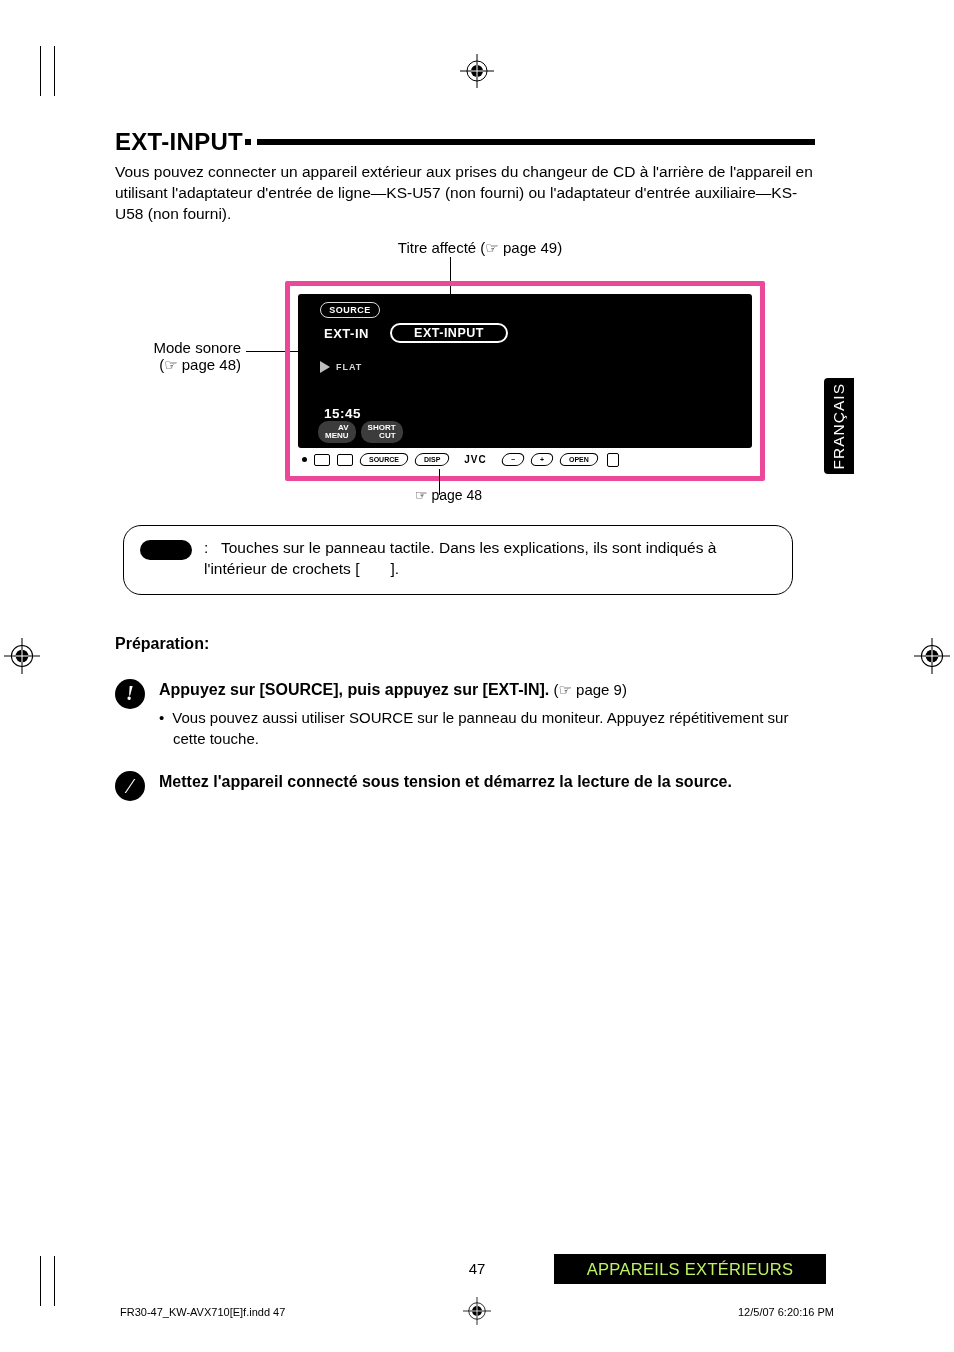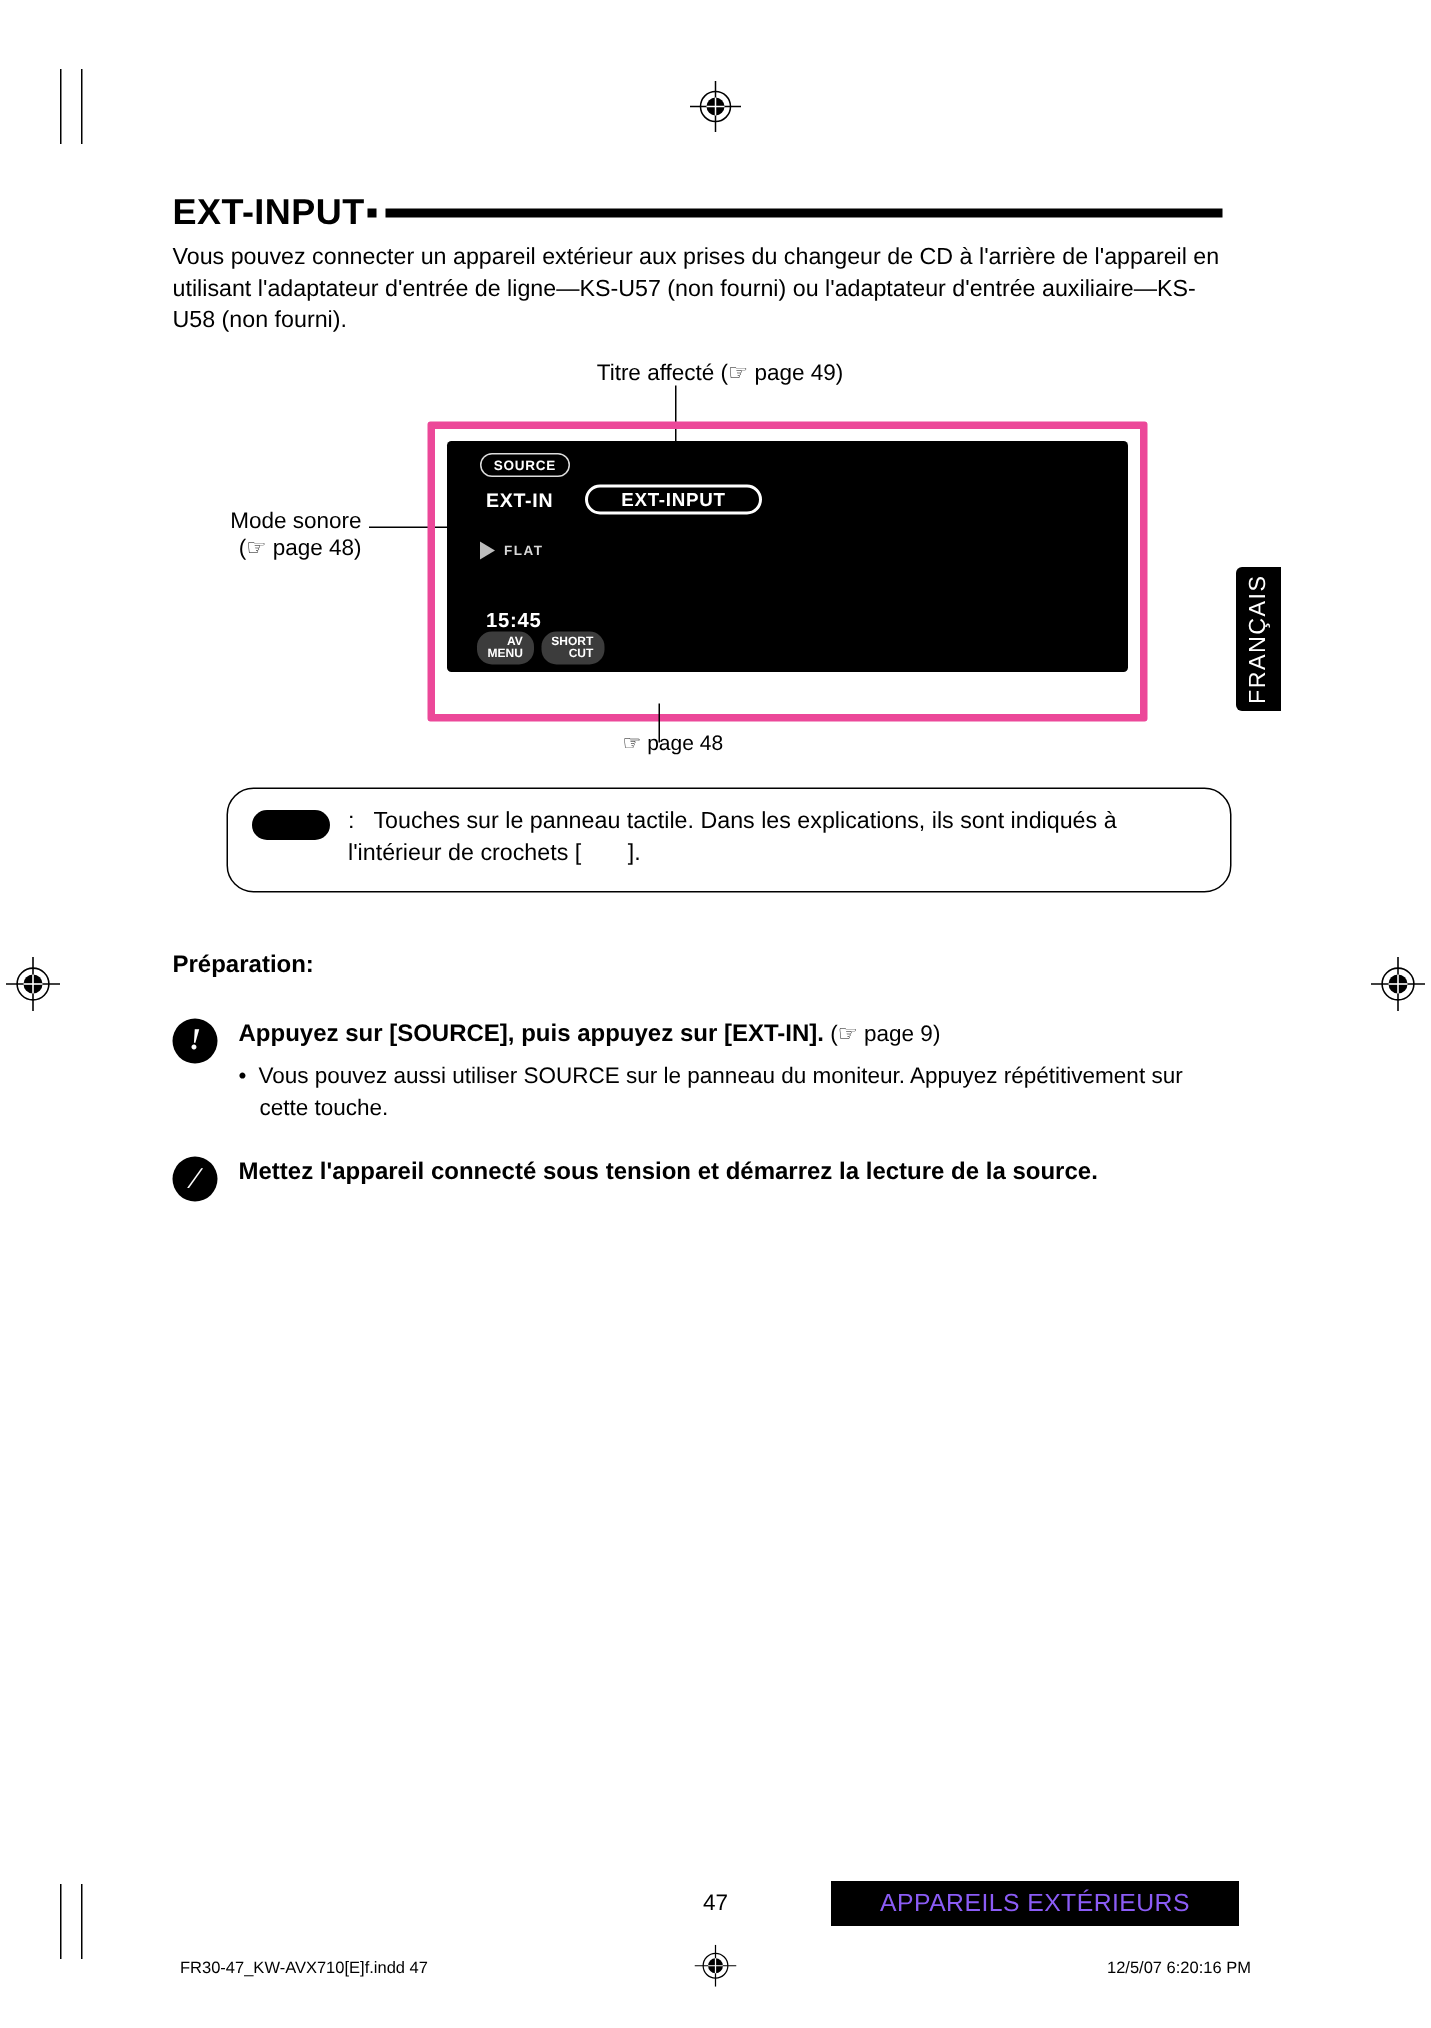--- a/index.html
+++ b/index.html
@@ -101,21 +101,21 @@
     position: absolute; top: 100px; left: 36px; font-size: 15px; text-align: right; width: 90px;
   }
   .mode-leader { position: absolute; top: 112px; left: 131px; width: 60px; height: 1px; background: #000; }
 
   .page48-label {
     position: absolute; bottom: -4px; left: 300px; font-size: 14px;
   }
   .page48-leader { position: absolute; bottom: 4px; left: 324px; width: 1px; height: 26px; background: #000; }
 
   .note-box {
-    margin-top: 26px; margin-left: 36px; width: 670px;
+    margin-top: 26px; margin-left: 8px; width: 670px;
     border: 1px solid #000; border-radius: 18px;
     padding: 12px 16px 14px 16px;
     display: flex; gap: 12px; align-items: flex-start;
   }
   .blob {
     width: 52px; height: 20px; background: #000; border-radius: 10px; flex: 0 0 auto; margin-top: 2px;
   }
   .note-text { font-size: 15.5px; line-height: 1.35; }
 
   .prep-block { margin-top: 40px; }
@@ -155,21 +155,21 @@
   .reg-right { right: 4px; }
 
   .footer-block {
     position: absolute; bottom: 92px; left: 0; width: 954px;
   }
   .footer-pagenum {
     position: absolute; left: 0; width: 954px; top: 0; text-align: center; font-size: 15px;
   }
   .footer-bar {
     position: absolute; right: 128px; top: -6px; width: 272px; height: 30px;
-    background: #000; color: #8b5cf6; font-size: 16.5px;
+    background: #000; color: #bef264; font-size: 16.5px;
     display: flex; align-items: center; justify-content: center; letter-spacing: 0.3px;
   }
 
   .imprint {
     position: absolute; bottom: 34px; left: 0; width: 954px;
     display: flex; align-items: center; justify-content: space-between;
     font-size: 11px; font-family: Arial, sans-serif; color: #000;
     padding: 0 120px;
   }
   .imprint-center { position: absolute; left: 50%; top: 50%; transform: translate(-50%, -50%); }
@@ -254,20 +254,42 @@
           <div class="chip">
             <div>AV</div>
             <div>MENU</div>
           </div>
           <div class="chip">
             <div>SHORT</div>
             <div>CUT</div>
           </div>
         </div>
       </div>
+      <div class="panel-row">
+        <div class="panel-led"></div>
+        <div class="panel-icon"></div>
+        <div class="panel-icon"></div>
+        <div class="panel-pill">
+            <span>SOURCE</span>
+          </div>
+        <div class="panel-pill">
+            <span>DISP</span>
+          </div>
+        <div class="panel-jvc">JVC</div>
+        <div class="panel-pill">
+            <span>−</span>
+          </div>
+        <div class="panel-pill">
+            <span>+</span>
+          </div>
+        <div class="panel-pill">
+            <span>OPEN</span>
+          </div>
+        <div class="panel-door"></div>
+      </div>
     </div>
 
     <div class="page48-leader"></div>
     <div class="page48-label">☞ page 48</div>
   </div>
 
   <div class="note-box">
     <div class="blob"></div>
     <div class="note-text">
       <span>:</span>

